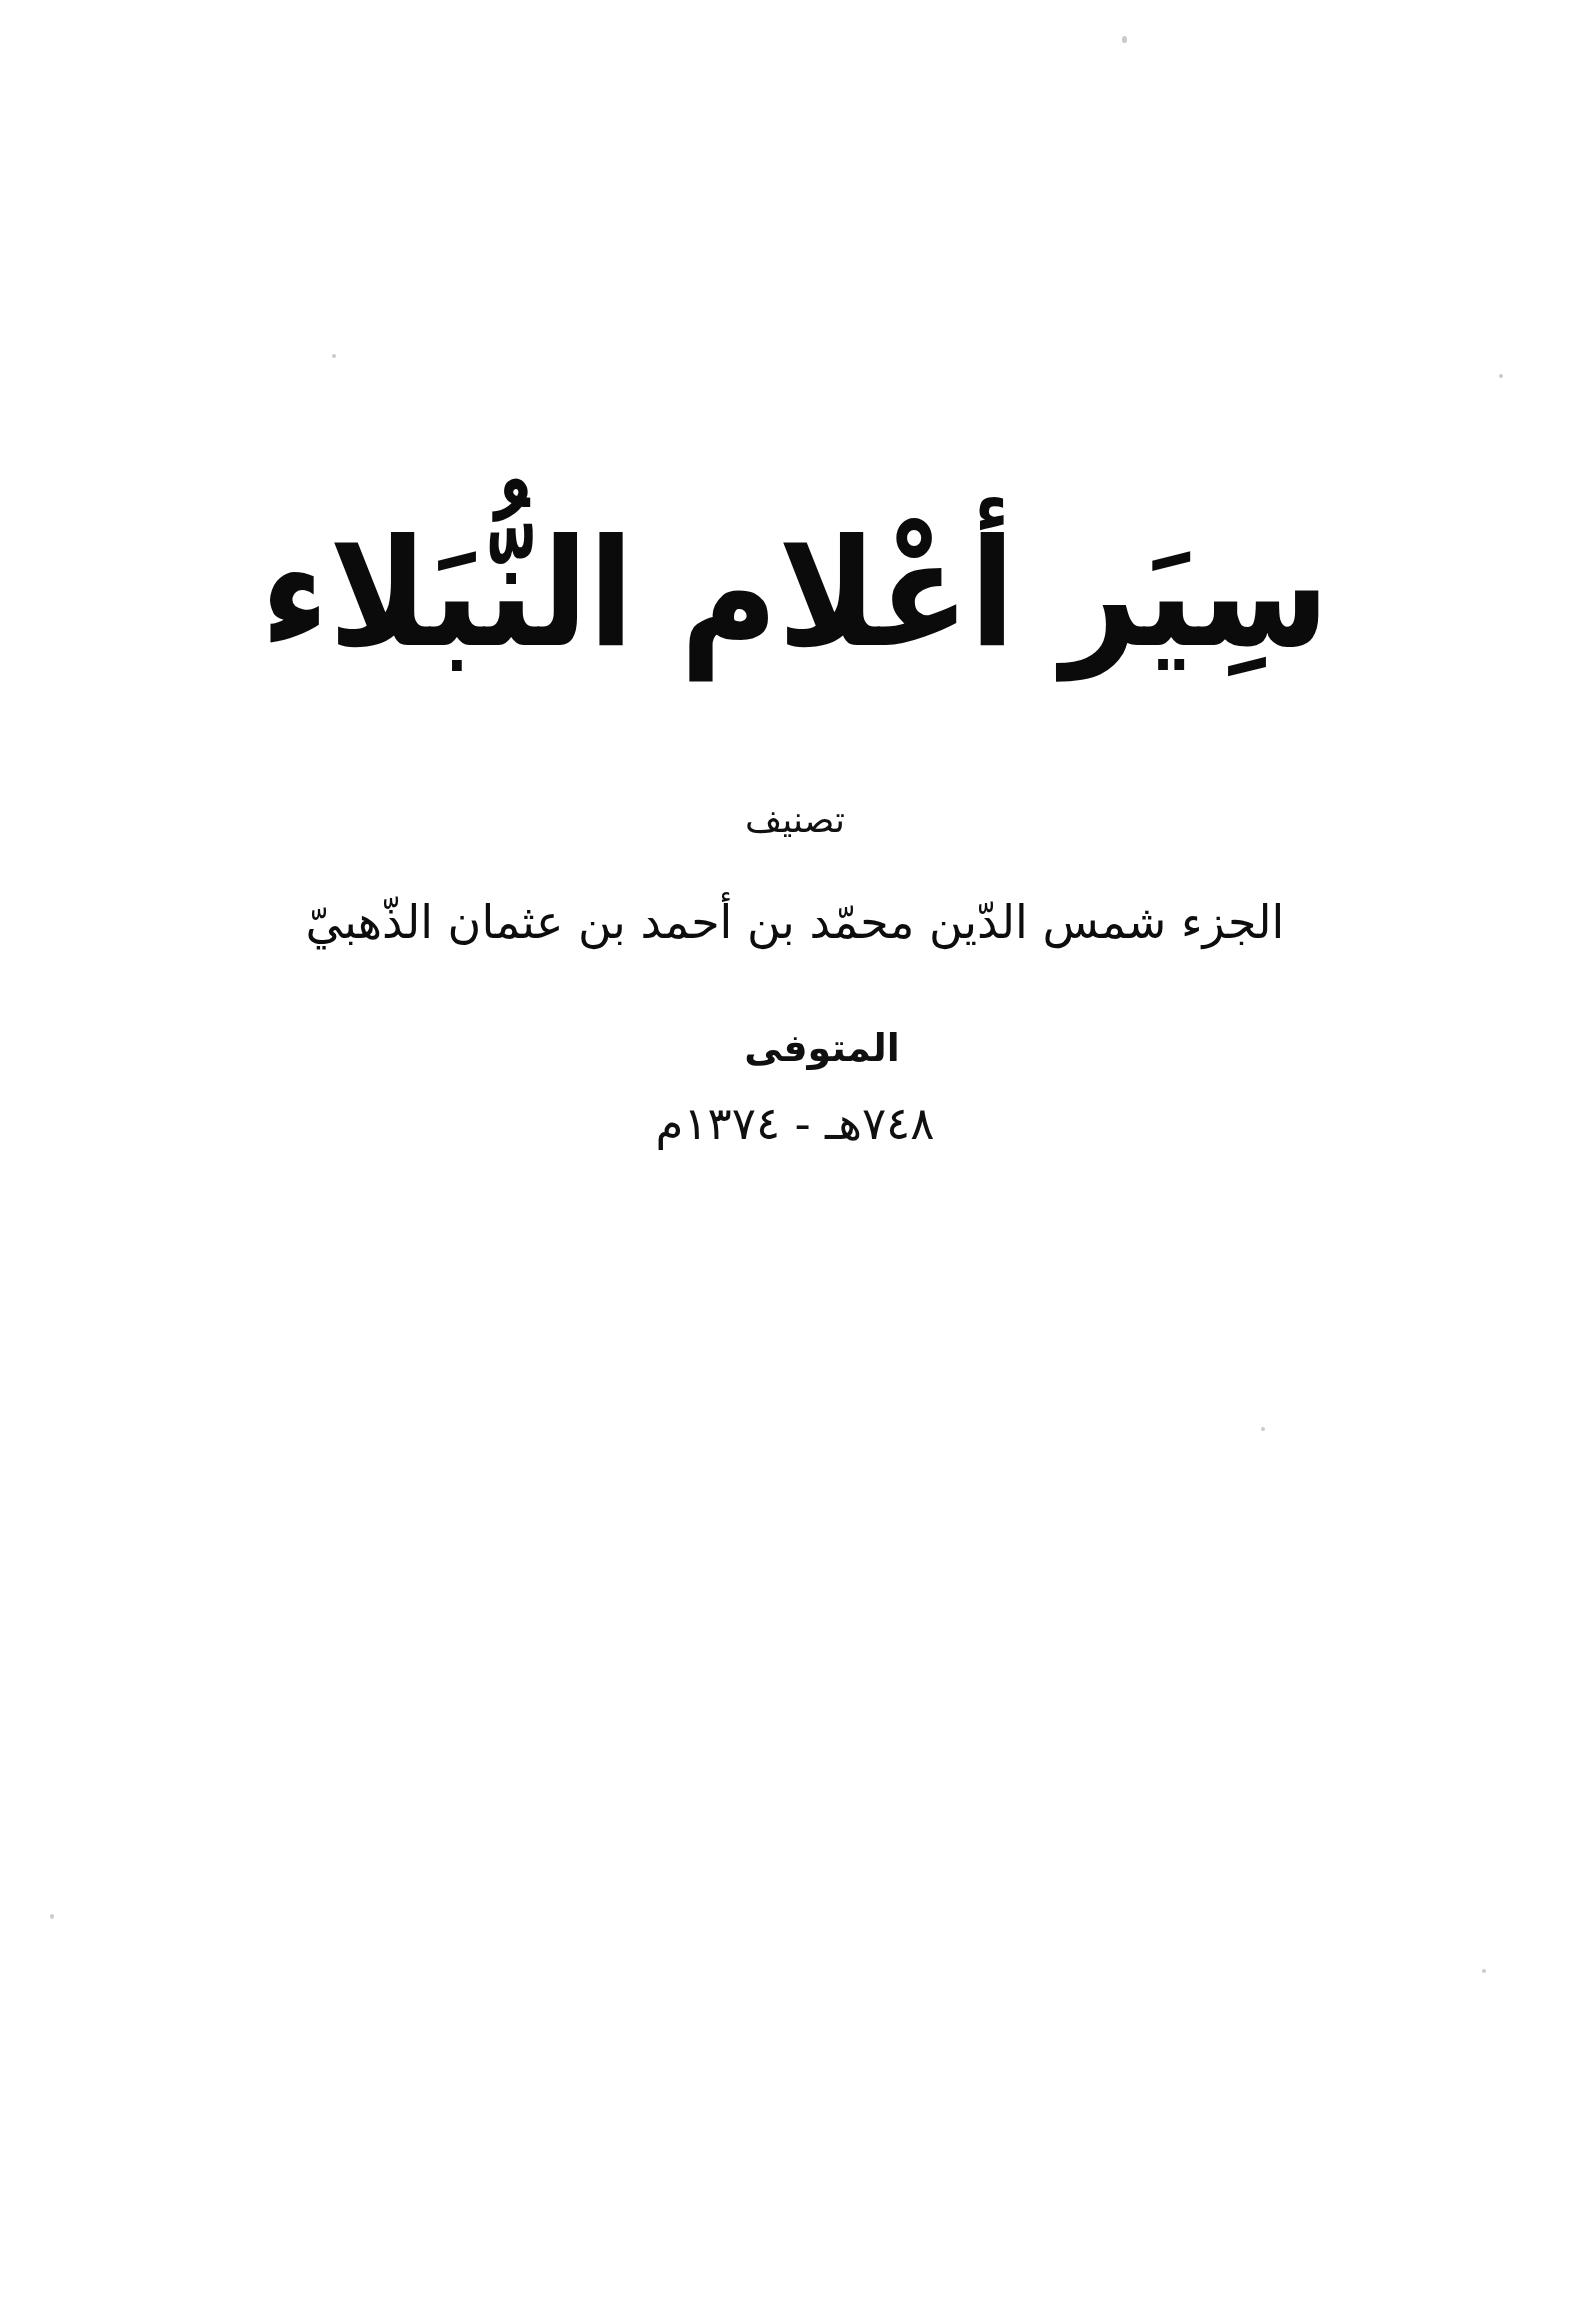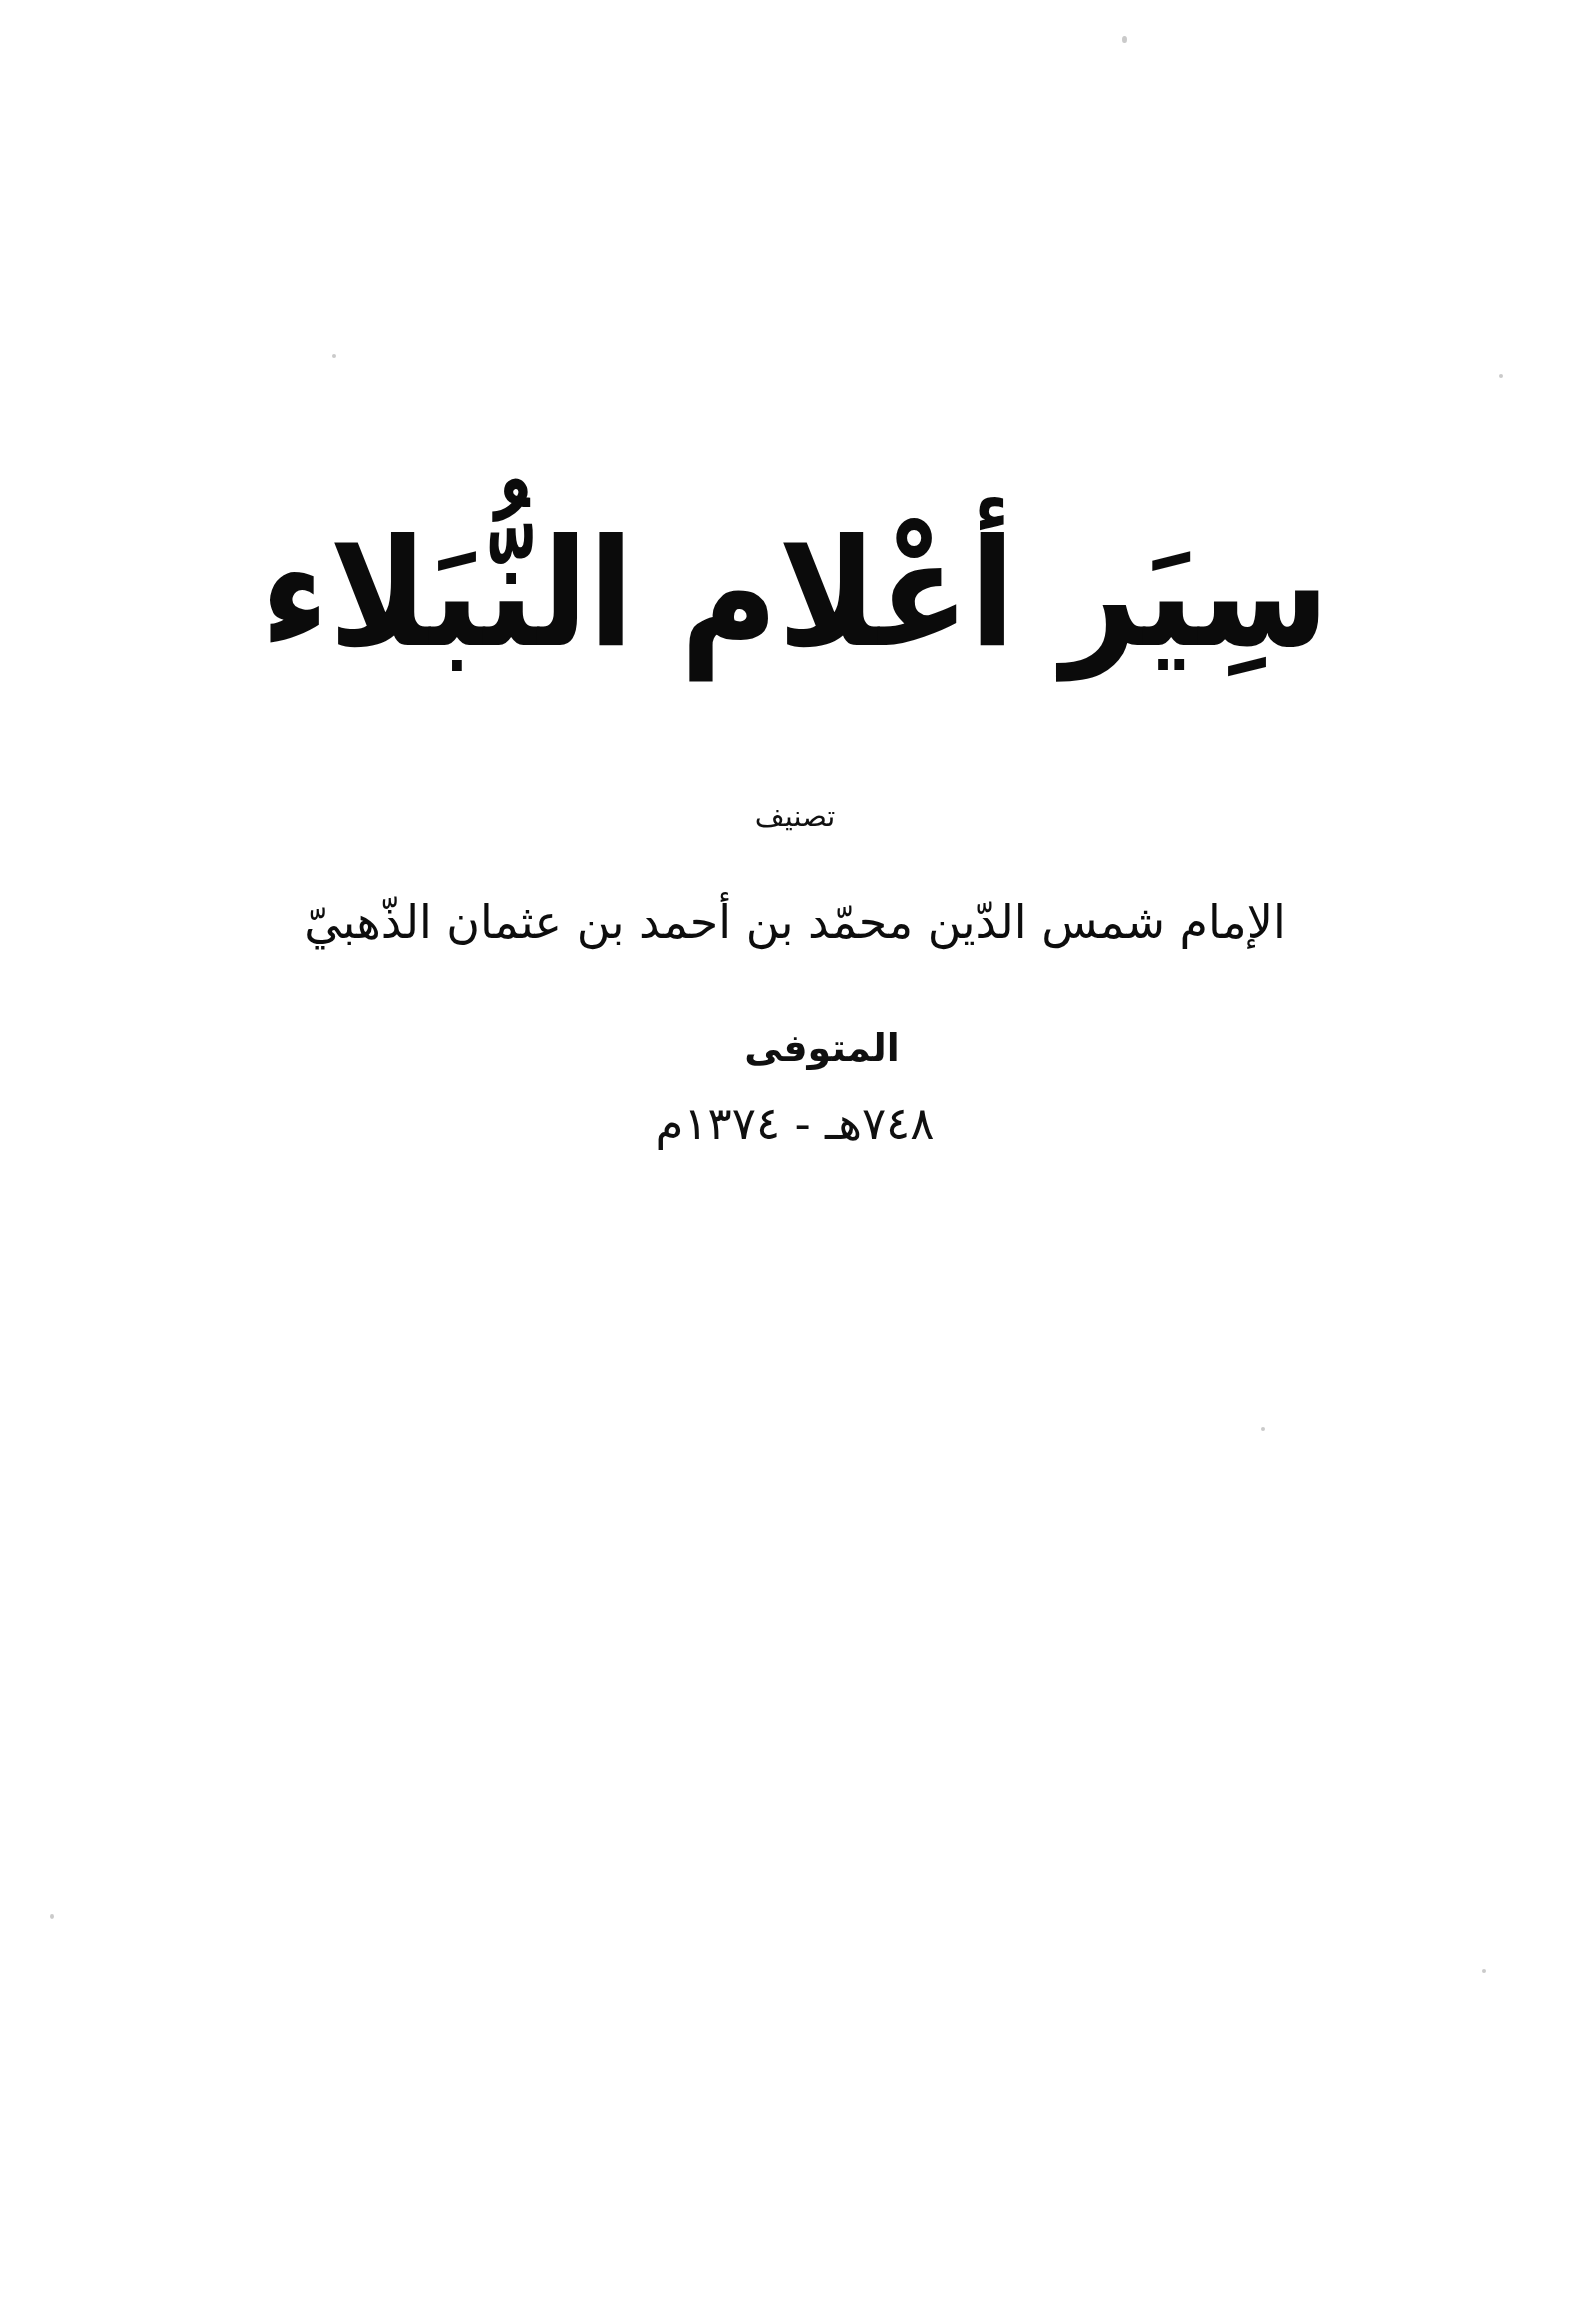--- a/index.html
+++ b/index.html
@@ -31,21 +31,21 @@
     font-size: 133px;
     font-weight: 700;
     line-height: 1.55;
     letter-spacing: 1.7px;
     color: #0b0b0b;
     transform: scaleY(1.12);
     transform-origin: top center;
   }
   .byline-label {
     top: 787px;
-    font-size: 29px;
+    font-size: 36px;
     font-weight: 400;
     color: #111111;
   }
   .author-line {
     top: 883px;
     font-size: 46px;
     font-weight: 500;
     color: #0d0d0d;
     letter-spacing: 0px;
   }
@@ -85,21 +85,21 @@
 </style>
 </head>
 <body>
 
 <div class="page">
 
   <div class="centered title-calligraphy">سِيَر أعْلام النُّبَلاء</div>
 
   <div class="centered byline-label">تصنيف</div>
 
-  <div class="centered author-line">الإمام شمس الدّين محمّد بن أحمد بن عثمان الذّهبيّ</div>
+  <div class="centered author-line">الجزء شمس الدّين محمّد بن أحمد بن عثمان الذّهبيّ</div>
 
   <div class="centered deceased-label">المتوفى</div>
 
   <div class="centered date-line">٧٤٨هـ - ١٣٧٤م</div>
 
 
   <div class="scan-speck sp1"></div>
   <div class="scan-speck sp2"></div>
   <div class="scan-speck sp3"></div>
   <div class="scan-speck sp4"></div>

